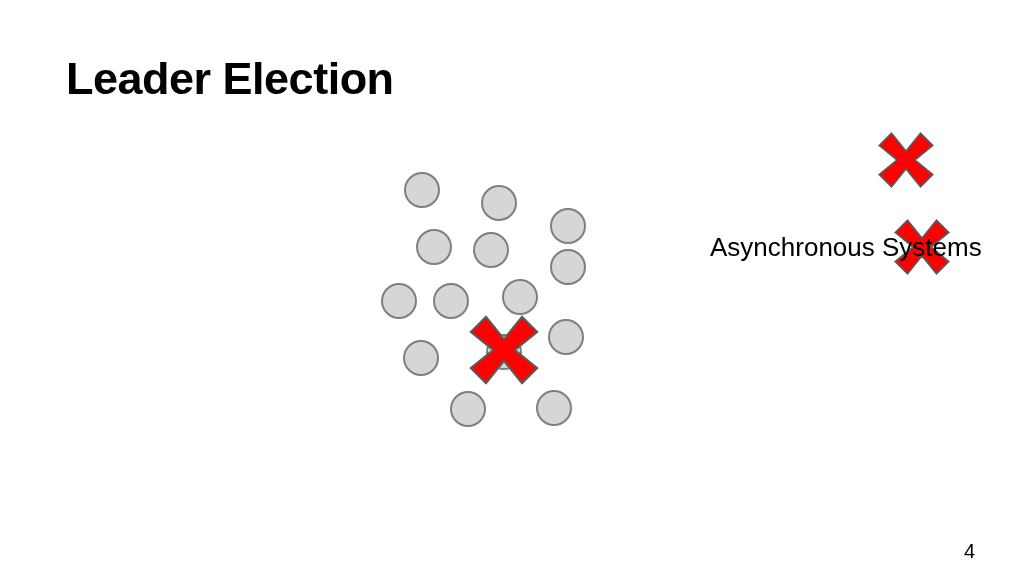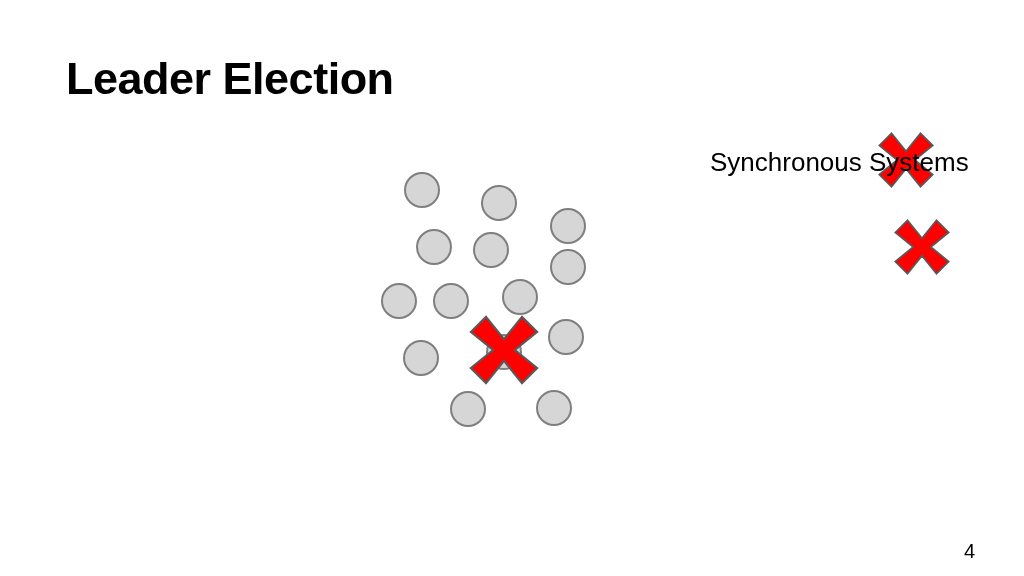--- a/index.html
+++ b/index.html
@@ -111,19 +111,19 @@
           <polygon points="4.0,25.0 25.0,4.0 50.0,34.9 75.0,4.0 96.0,25.0 65.1,50.0 96.0,75.0 75.0,96.0 50.0,65.1 25.0,96.0 4.0,75.0 34.9,50.0" fill="#ff0000" stroke="#595959" stroke-width="3" stroke-linejoin="miter"></polygon>
         </svg>
       </div>
       <div class="x-mark" style="left: 893px; top: 218px; width: 58px; height: 58px;">
         <svg viewBox="0 0 100 100" width="58" height="58">
           <polygon points="4.0,25.0 25.0,4.0 50.0,34.9 75.0,4.0 96.0,25.0 65.1,50.0 96.0,75.0 75.0,96.0 50.0,65.1 25.0,96.0 4.0,75.0 34.9,50.0" fill="#ff0000" stroke="#595959" stroke-width="3" stroke-linejoin="miter"></polygon>
         </svg>
       </div>
     </div>
 
-  <div class="sys-item" id="sys-item-0">Synchronous Systems</div>
 
+  <div class="sys-item" id="sys-item-1">Asynchronous Systems</div>
 
 
   <div id="page-number">4</div>
 
 </div>
 
 </body></html>

